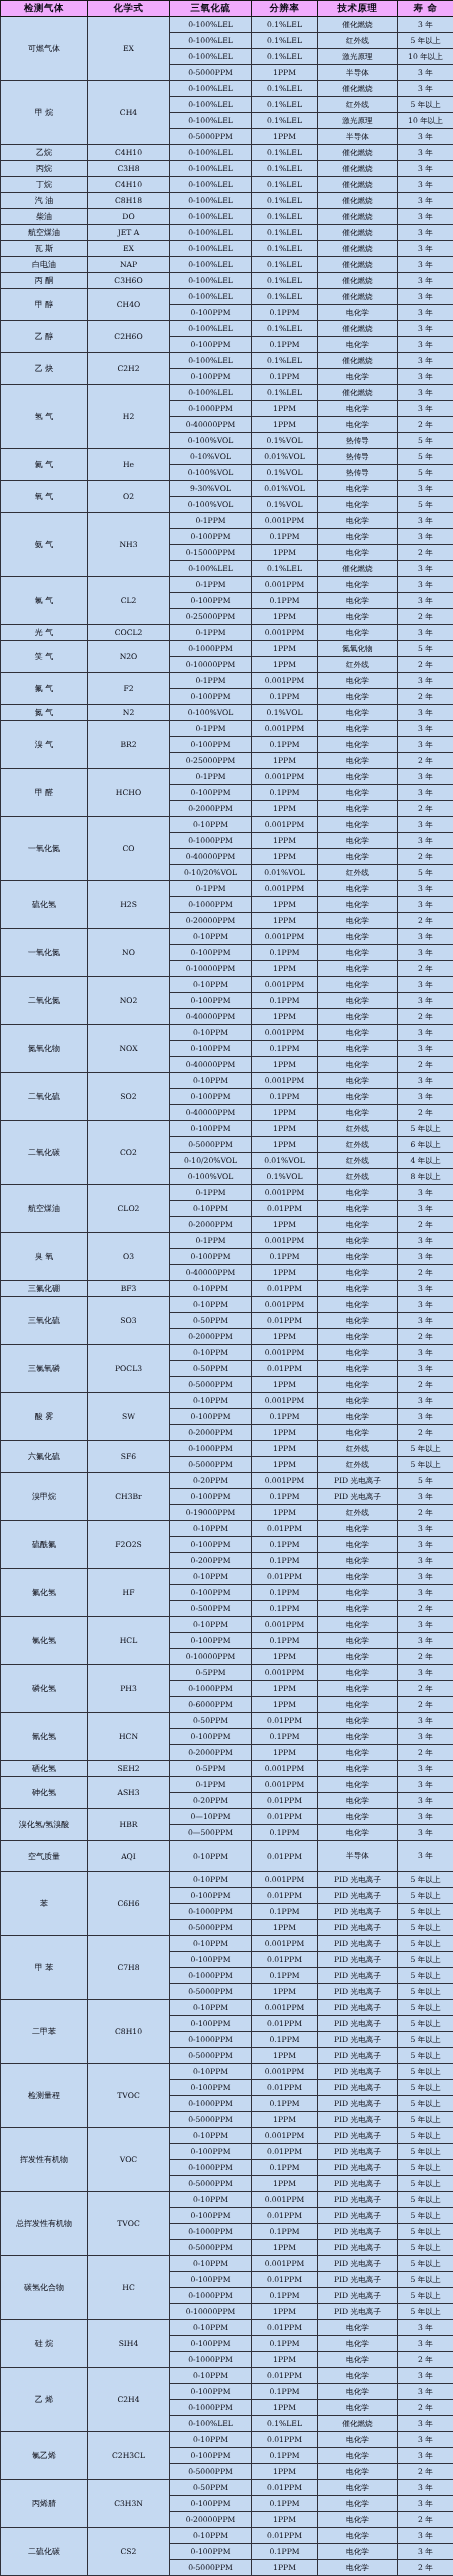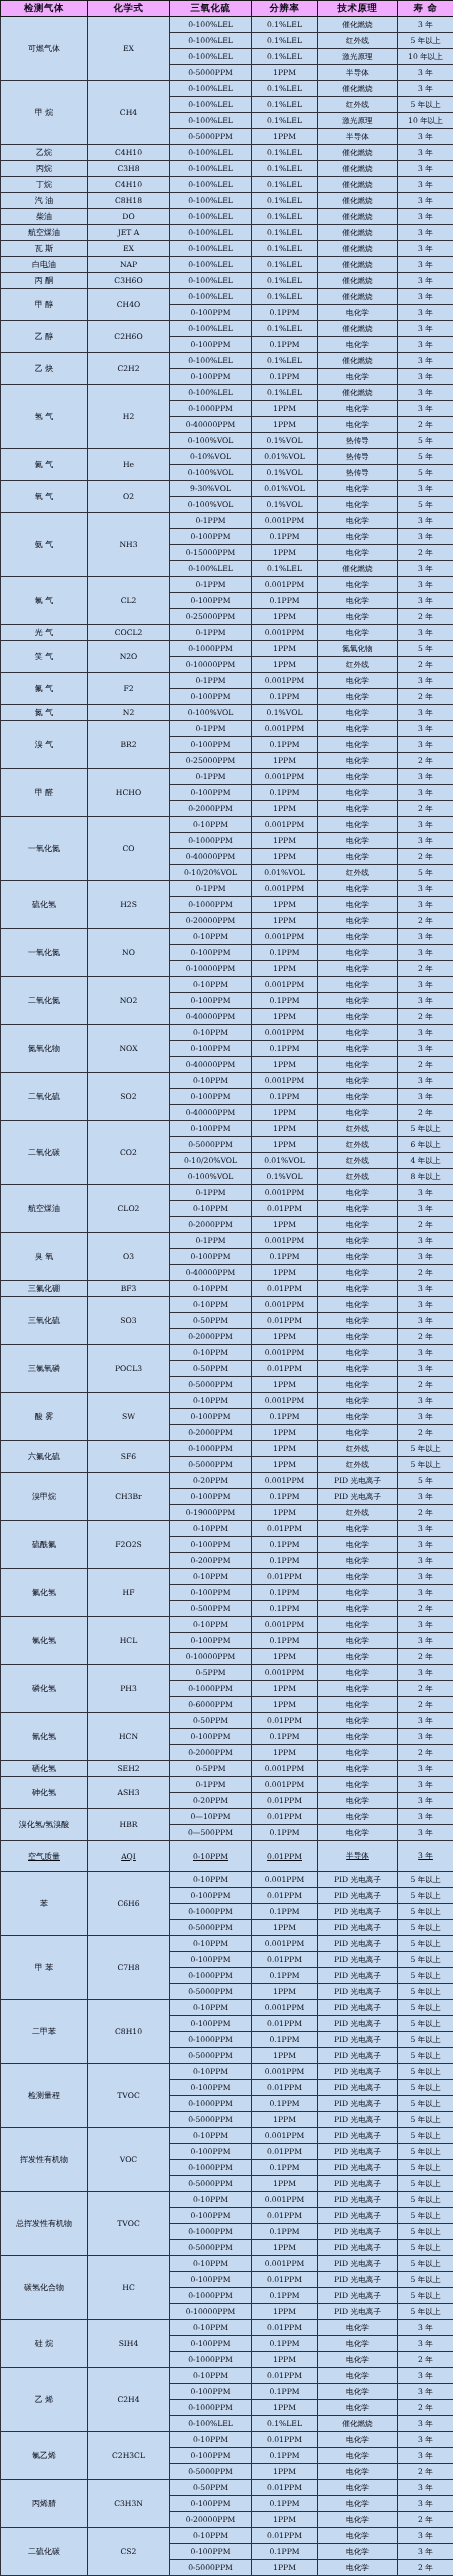--- a/index.html
+++ b/index.html
@@ -29,21 +29,21 @@
     height:15px;
     text-align:center;
     vertical-align:middle;
     padding:0;
     border:0.6px solid #30303a;
     white-space:nowrap;
     overflow:hidden;
     background:#c5d9f1;
   }
   tr.group-start td{border-top:1.2px solid #161616;}
-  tr.tall td{height:30px;text-decoration:underline;}
+  tr.tall td{height:30px;}
   td.gas{font-size:8px;}
   td.formula{font-size:7.6px;}
 </style>
 </head>
 <body>
 
 <table class="spec">
   <colgroup>
     <col style="width:87px">
       <col style="width:82px">

